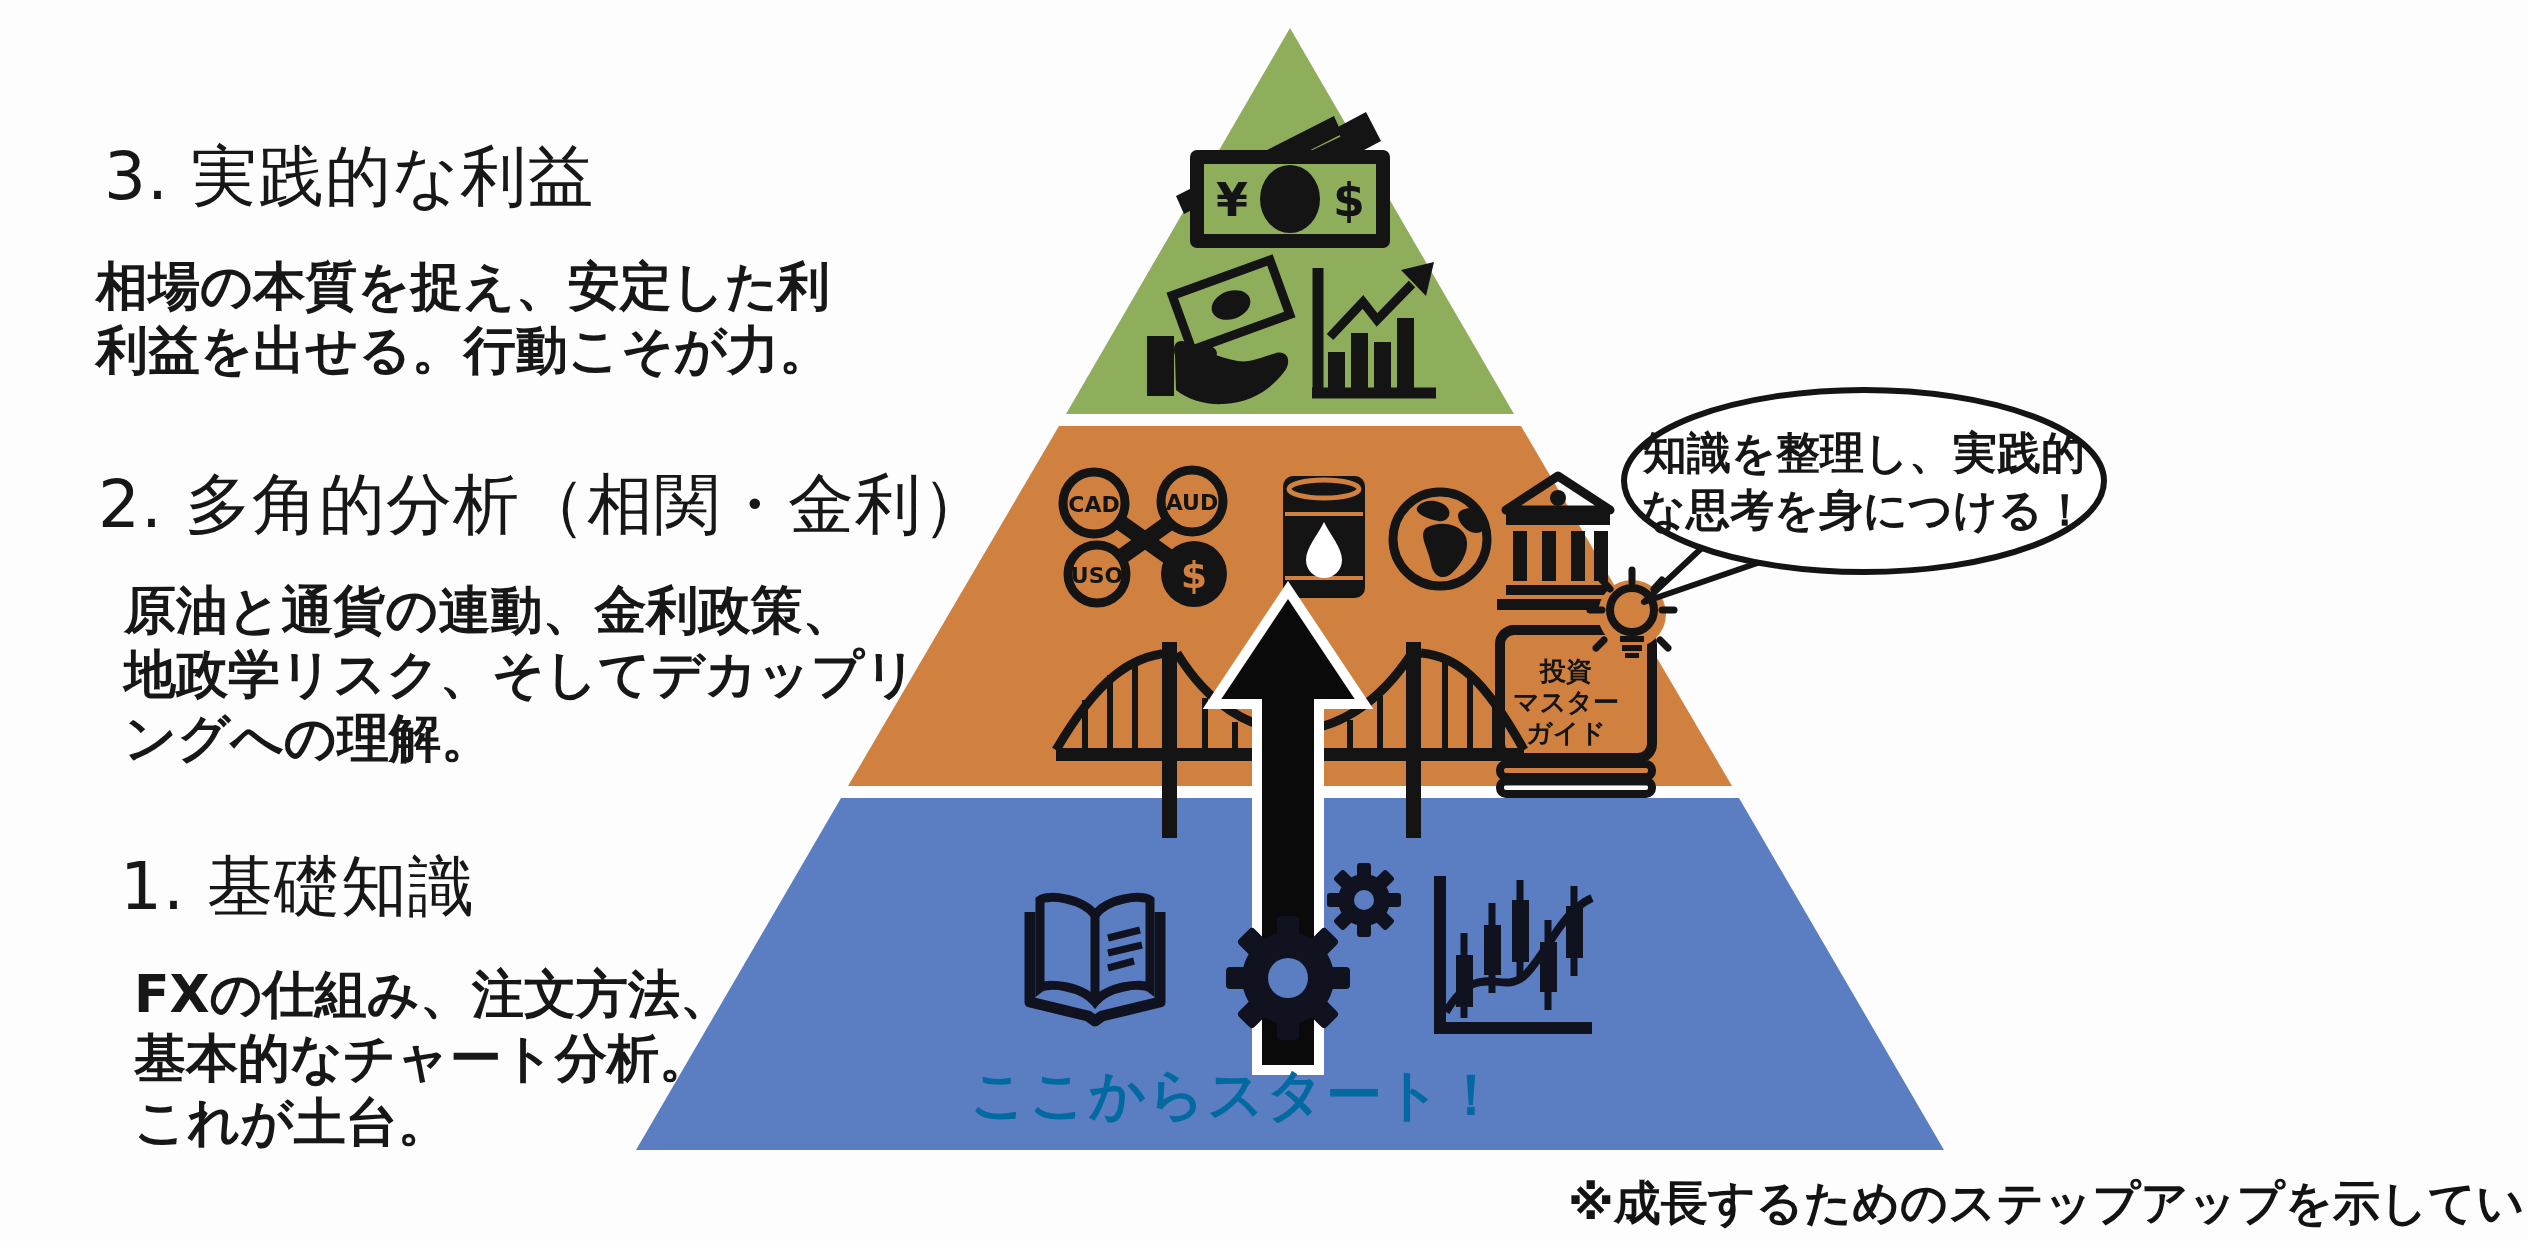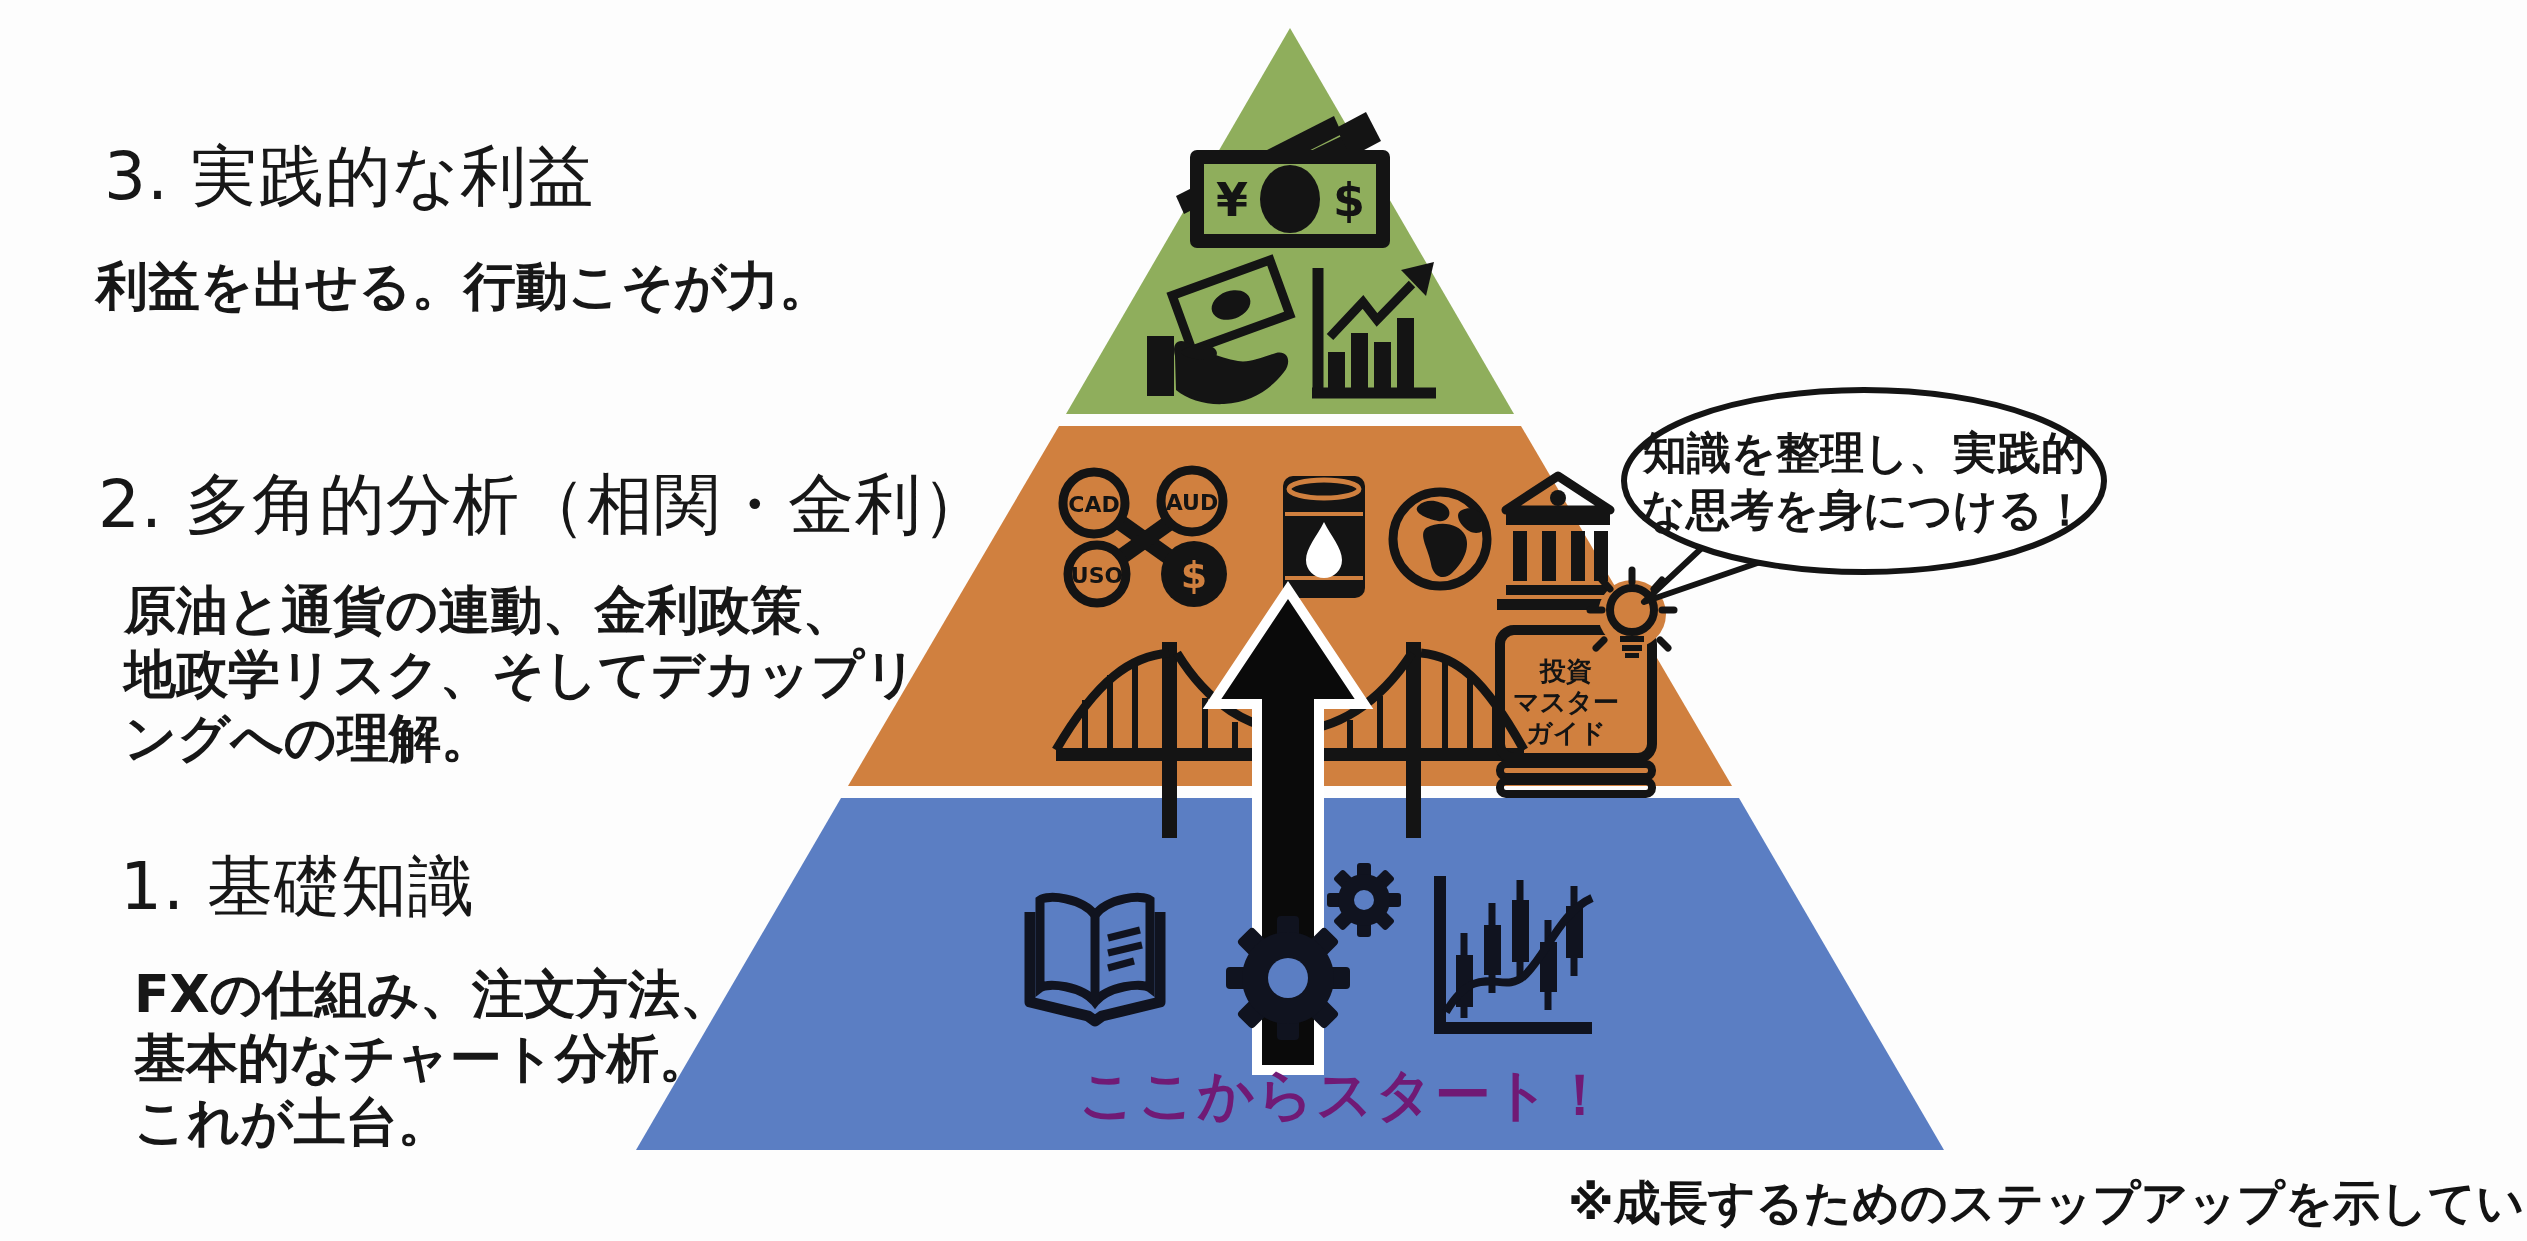--- a/index.html
+++ b/index.html
@@ -17,22 +17,22 @@
     font-size:66px;font-weight:400;letter-spacing:1px;white-space:nowrap;
   }
   .step-desc{
     font-size:52px;font-weight:700;line-height:64px;white-space:nowrap;
   }
   .bubble-text{
     width:460px;text-align:center;
     font-size:44px;font-weight:700;line-height:57px;color:#161616;
   }
   .tier-caption{
-    width:640px;text-align:right;
-    font-size:56px;font-weight:700;letter-spacing:2px;color:#701a75;white-space:nowrap;
+    width:640px;text-align:left;
+    font-size:56px;font-weight:700;letter-spacing:2px;color:#0369a1;white-space:nowrap;
   }
   .footnote{
     font-size:47px;font-weight:700;white-space:nowrap;color:#131313;
   }
   svg text{font-family:"DejaVu Sans","Liberation Sans",sans-serif;}
 </style>
 </head>
 <body>
 
 <div id="canvas">
@@ -231,20 +231,21 @@
 
     <g>
       <polygon points="1706,544 1644,602 1772,558" fill="#ffffff" stroke="#141414" stroke-width="6" stroke-linejoin="round"></polygon>
       <ellipse cx="1864" cy="481" rx="240" ry="91" fill="#ffffff" stroke="#141414" stroke-width="6"></ellipse>
     </g>
   </svg>
 
   <div class="abs" style="left:104px;top:132px;">
     <div class="step-heading">3. 実践的な利益</div>
     <div class="step-desc" style="margin:32px 0 0 -8px;">
+      <div>相場の本質を捉え、安定した利</div>
       <div>利益を出せる。行動こそが力。</div>
     </div>
   </div>
 
   <div class="abs" style="left:98px;top:460px;">
     <div class="step-heading">2. 多角的分析（相関・金利）</div>
     <div class="step-desc" style="margin:28px 0 0 26px;">
       <div>原油と通貨の連動、金利政策、</div>
       <div>地政学リスク、そしてデカップリ</div>
       <div>ングへの理解。</div>

